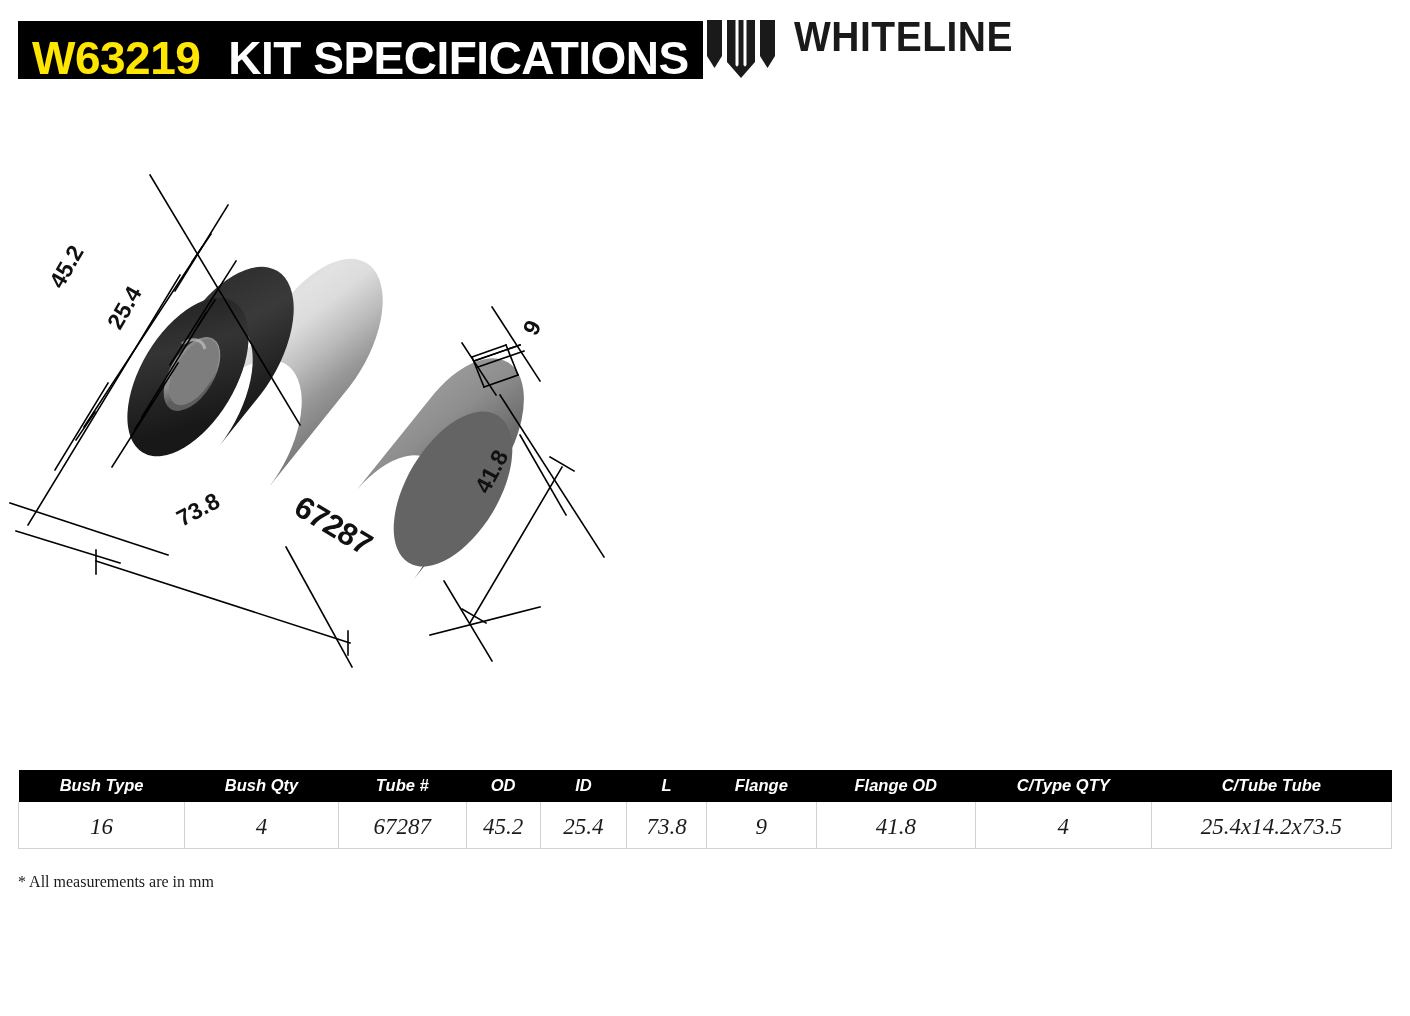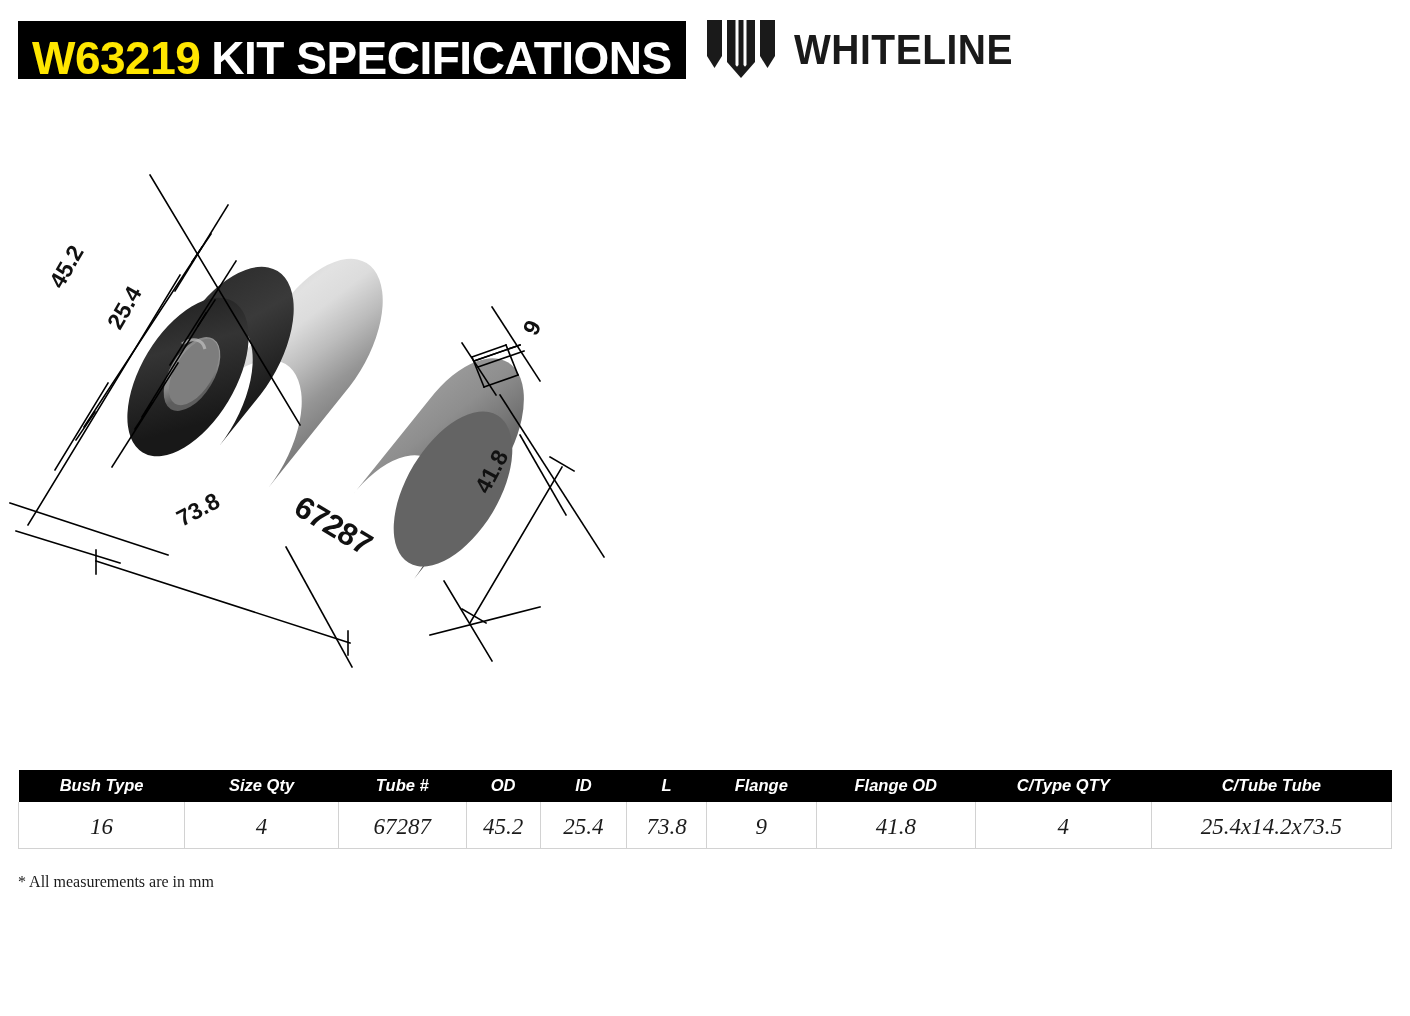--- a/index.html
+++ b/index.html
@@ -39,28 +39,27 @@
     line-height: 46px;
     white-space: nowrap;
   }
   #title-banner .kit-title {
     color: #ffffff;
     font-size: 46px;
     font-weight: bold;
     letter-spacing: -0.5px;
     line-height: 46px;
     white-space: nowrap;
-    margin-left: 11px;
+    margin-left: 28px;
   }
 
   #brand {
     position: absolute;
     left: 705px; top: 18px;
     display: flex;
-    align-items: center;
     height: 62px;
   }
   #brand-mark { display: block; }
   #brand-name {
     color: #1a1a1a;
     font-size: 39px;
     font-weight: bold;
     letter-spacing: 0.5px;
     line-height: 39px;
     margin-left: 17px;
@@ -278,21 +277,21 @@
       <col style="width:6.3%">
       <col style="width:5.8%">
       <col style="width:8.0%">
       <col style="width:11.6%">
       <col style="width:12.8%">
       <col style="width:17.5%">
     </colgroup>
     <thead>
       <tr>
         <th>Bush Type</th>
-        <th>Size Qty</th>
+        <th>Bush Qty</th>
         <th>Tube #</th>
         <th>OD</th>
         <th>ID</th>
         <th>L</th>
         <th>Flange</th>
         <th>Flange OD</th>
         <th>C/Type QTY</th>
         <th>C/Tube Tube</th>
       </tr>
     </thead>

